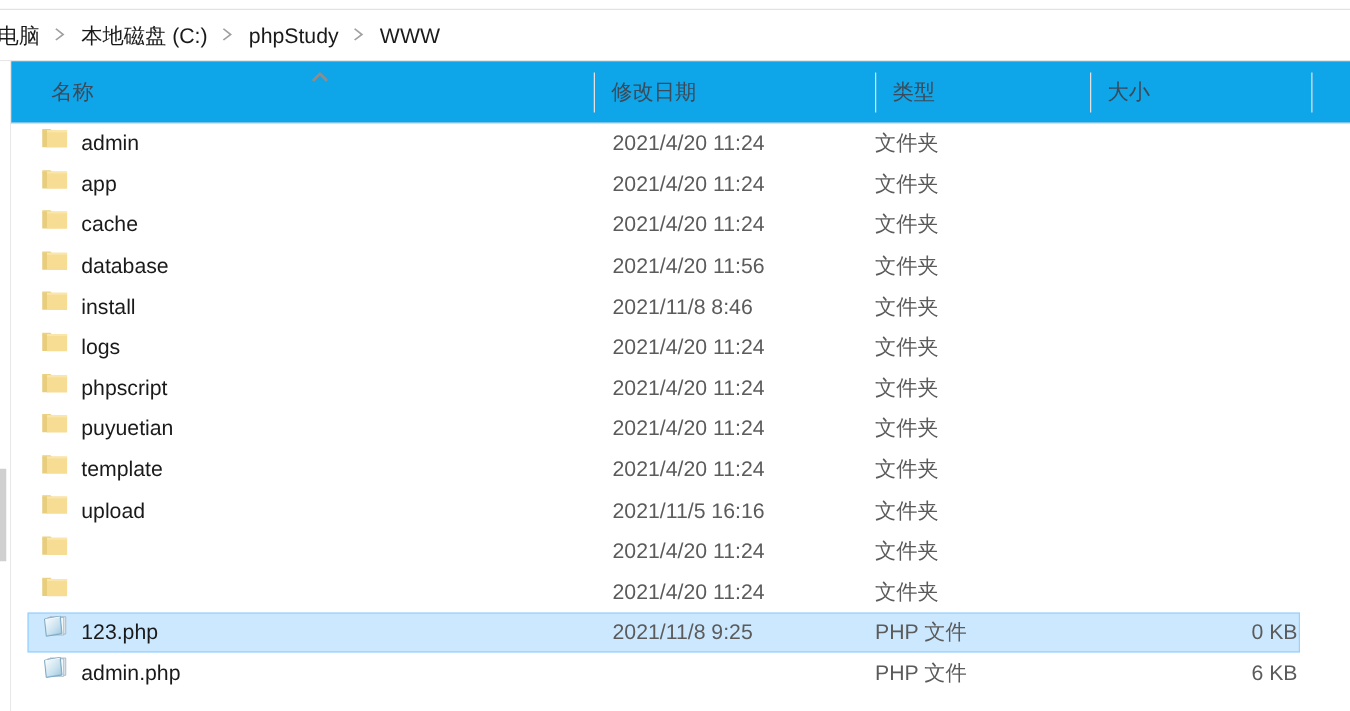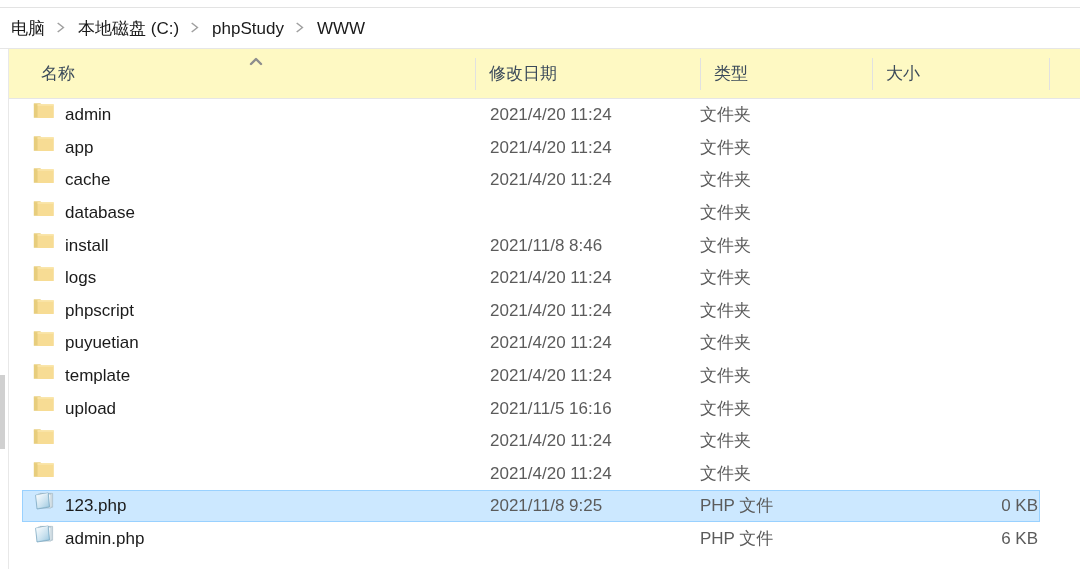--- a/index.html
+++ b/index.html
@@ -33,21 +33,21 @@
 
   
   .addressbar {
     position: absolute;
     left: 0; top: 8px;
     width: 1080px; height: 41px;
     background: #ffffff;
     border-bottom: 1px solid #e6e6e6;
     display: flex;
     align-items: center;
-    padding-left: 13px;
+    padding-left: 0;
     box-sizing: border-box;
   }
   .crumb {
     font-size: 17px;
     color: #1a1a1a;
     line-height: 1;
     padding: 2px 3px;
     white-space: nowrap;
     cursor: default;
   }
@@ -81,21 +81,21 @@
     width: 5px; height: 74px;
     background: #d0d0d0;
     border-radius: 0;
   }
 
   
   .col-header {
     position: absolute;
     left: 9px; top: 49px;
     width: 1071px; height: 49px;
-    background: #fef9c3;
+    background: #0ea5e9;
     border-bottom: 1px solid #e6e6e6;
   }
   .col-sort-caret {
     position: absolute;
     left: 237px; top: 7px;
     width: 20px; height: 12px;
     color: #8d8d8d;
     font-size: 13px;
     text-align: center;
     line-height: 12px;
@@ -299,20 +299,21 @@
   <span class="ic">
     <svg width="21" height="18" viewBox="0 0 21 18" aria-hidden="true">
       <path d="M0.8 1.2 h6.6 l1.7 2.0 H0.8 Z" fill="#ead183"></path>
       <path d="M0.8 2.6 h4.9 v13.2 h-4.9 Z" fill="#e7cd7c"></path>
       <path d="M4.6 2.2 h15.6 a0.6 0.6 0 0 1 0.6 0.6 v12.6 a0.6 0.6 0 0 1 -0.6 0.6 H4.6 Z" fill="#f7dc94"></path>
       <path d="M4.6 2.2 h15.6 a0.6 0.6 0 0 1 0.6 0.6 v1.0 H4.6 Z" fill="#fae6ab"></path>
     </svg>
   </span>
 </div>
         <div class="cell cell-name">database</div>
+        <div class="cell cell-date">2021/4/20 11:56</div>
         <div class="cell cell-type">文件夹</div>
         <div class="cell cell-size"></div>
       </div>
       <div class="row">
         <div class="sel-bg"></div>
         <div class="cell cell-icon">
   <span class="ic">
     <svg width="21" height="18" viewBox="0 0 21 18" aria-hidden="true">
       <path d="M0.8 1.2 h6.6 l1.7 2.0 H0.8 Z" fill="#ead183"></path>
       <path d="M0.8 2.6 h4.9 v13.2 h-4.9 Z" fill="#e7cd7c"></path>

